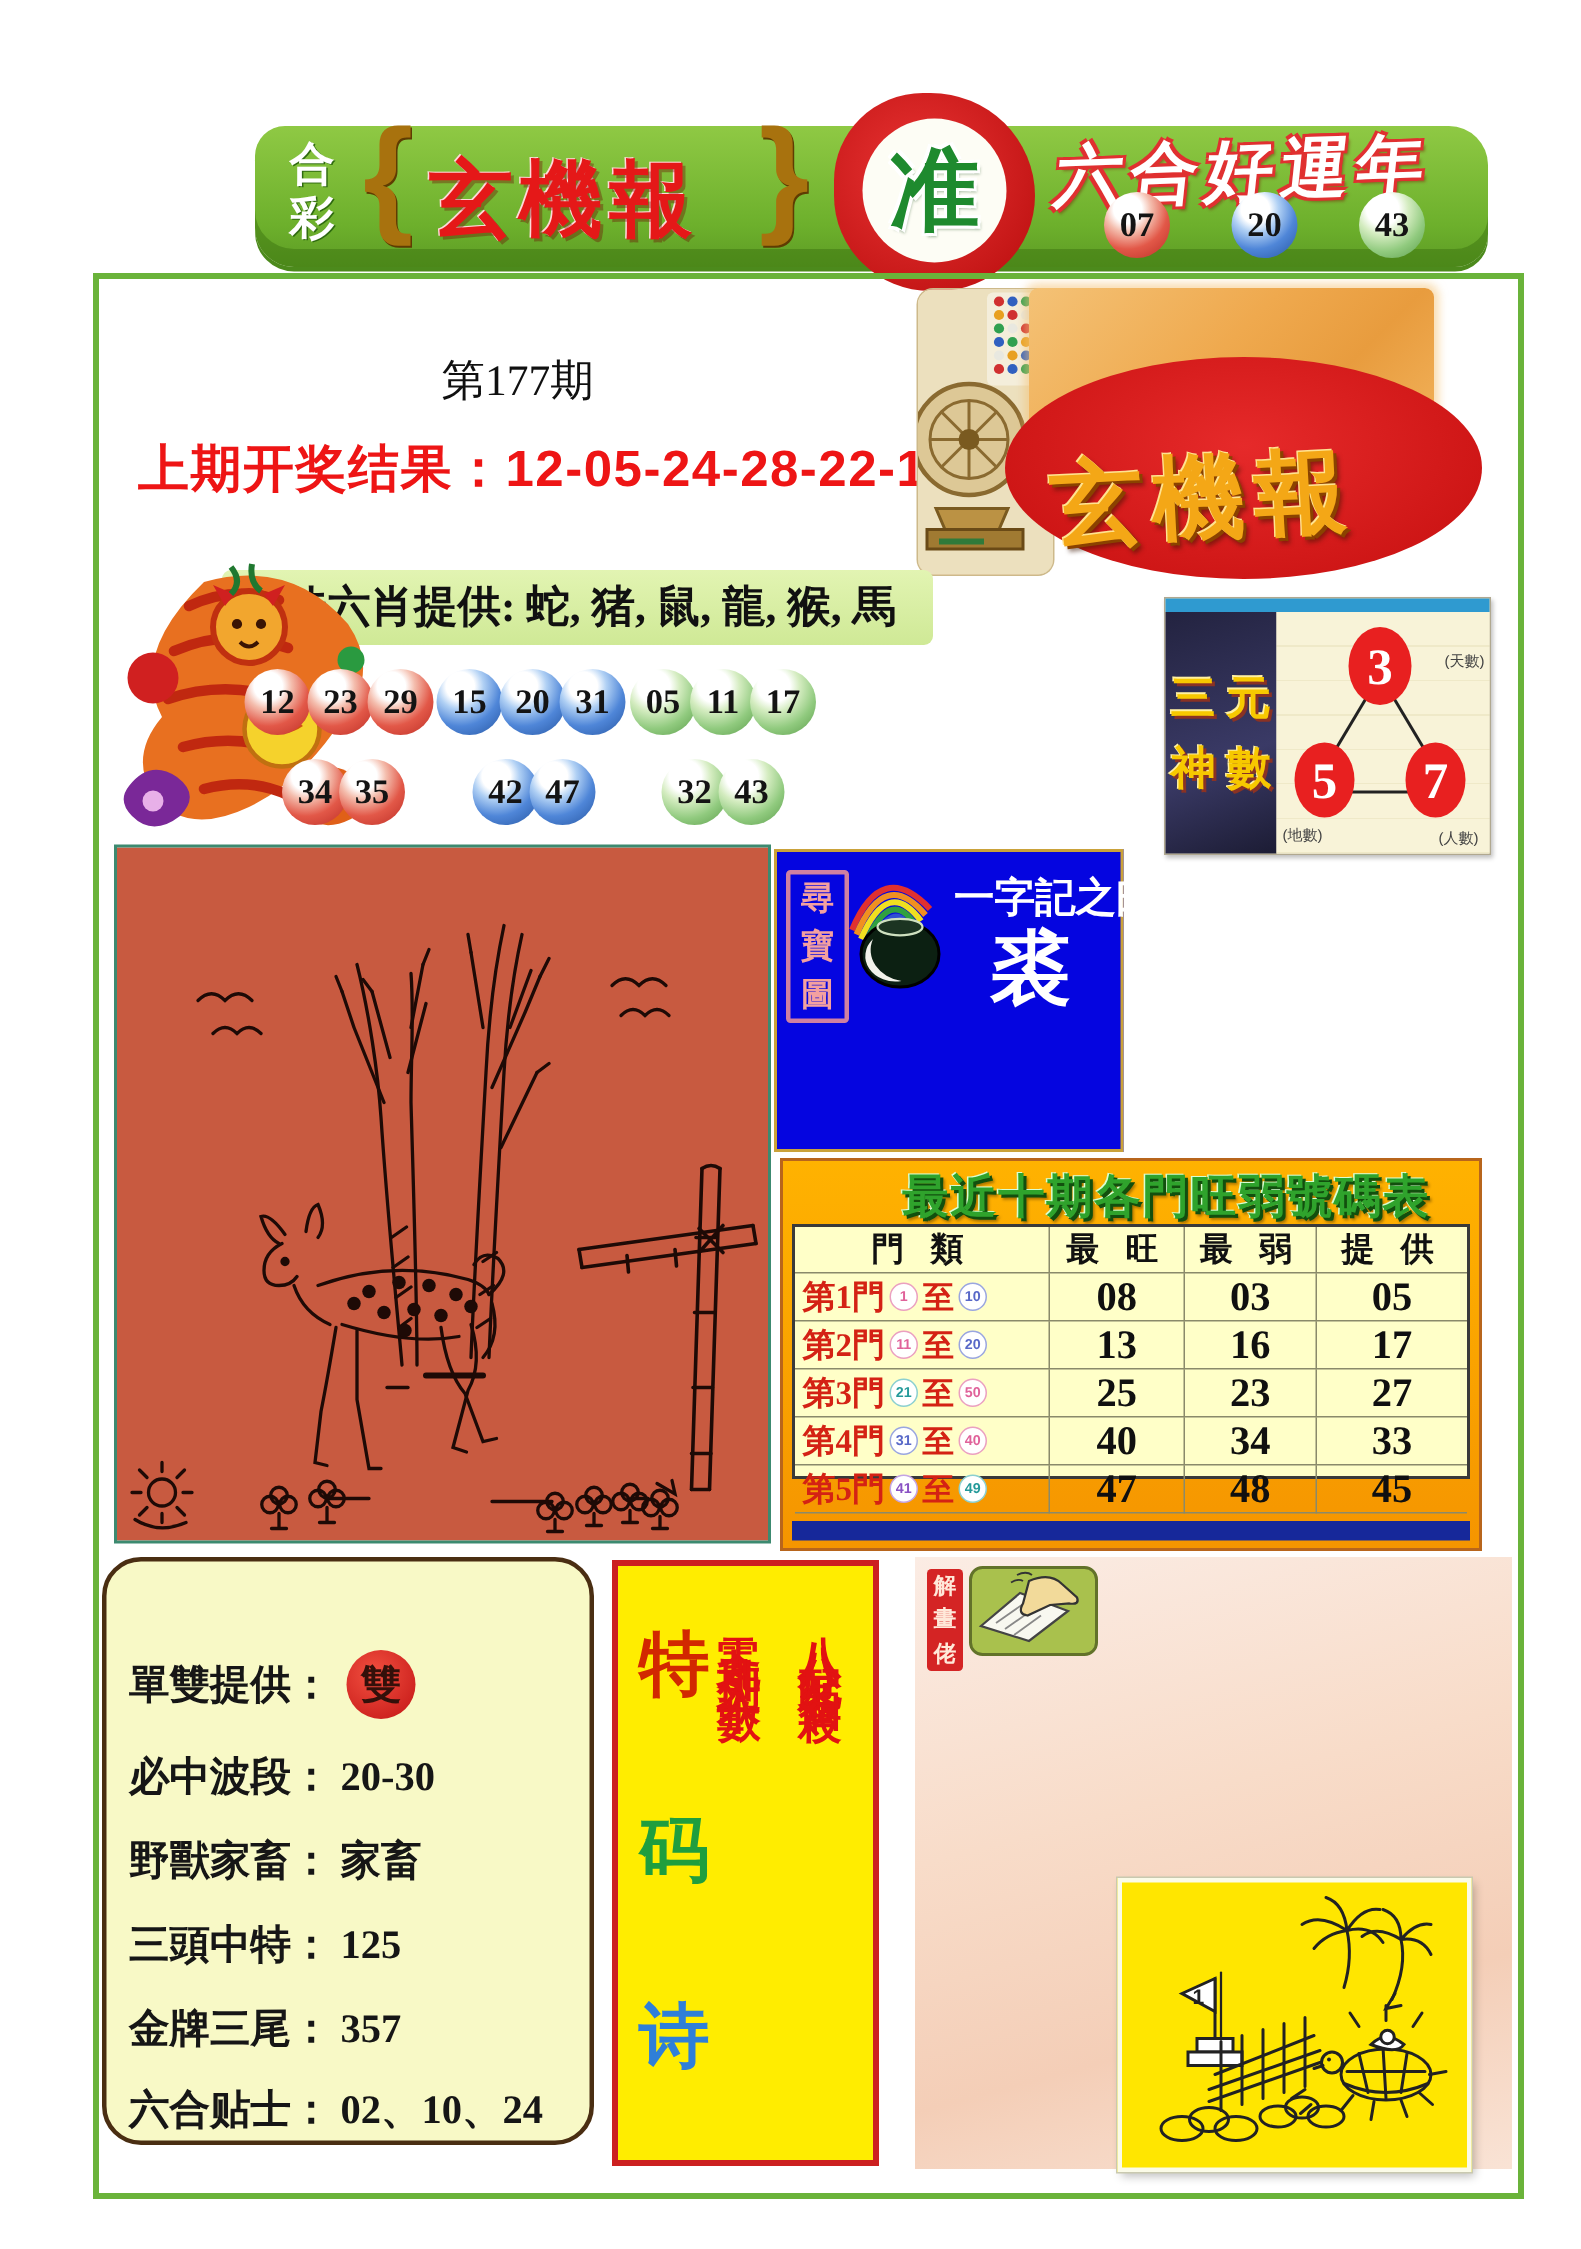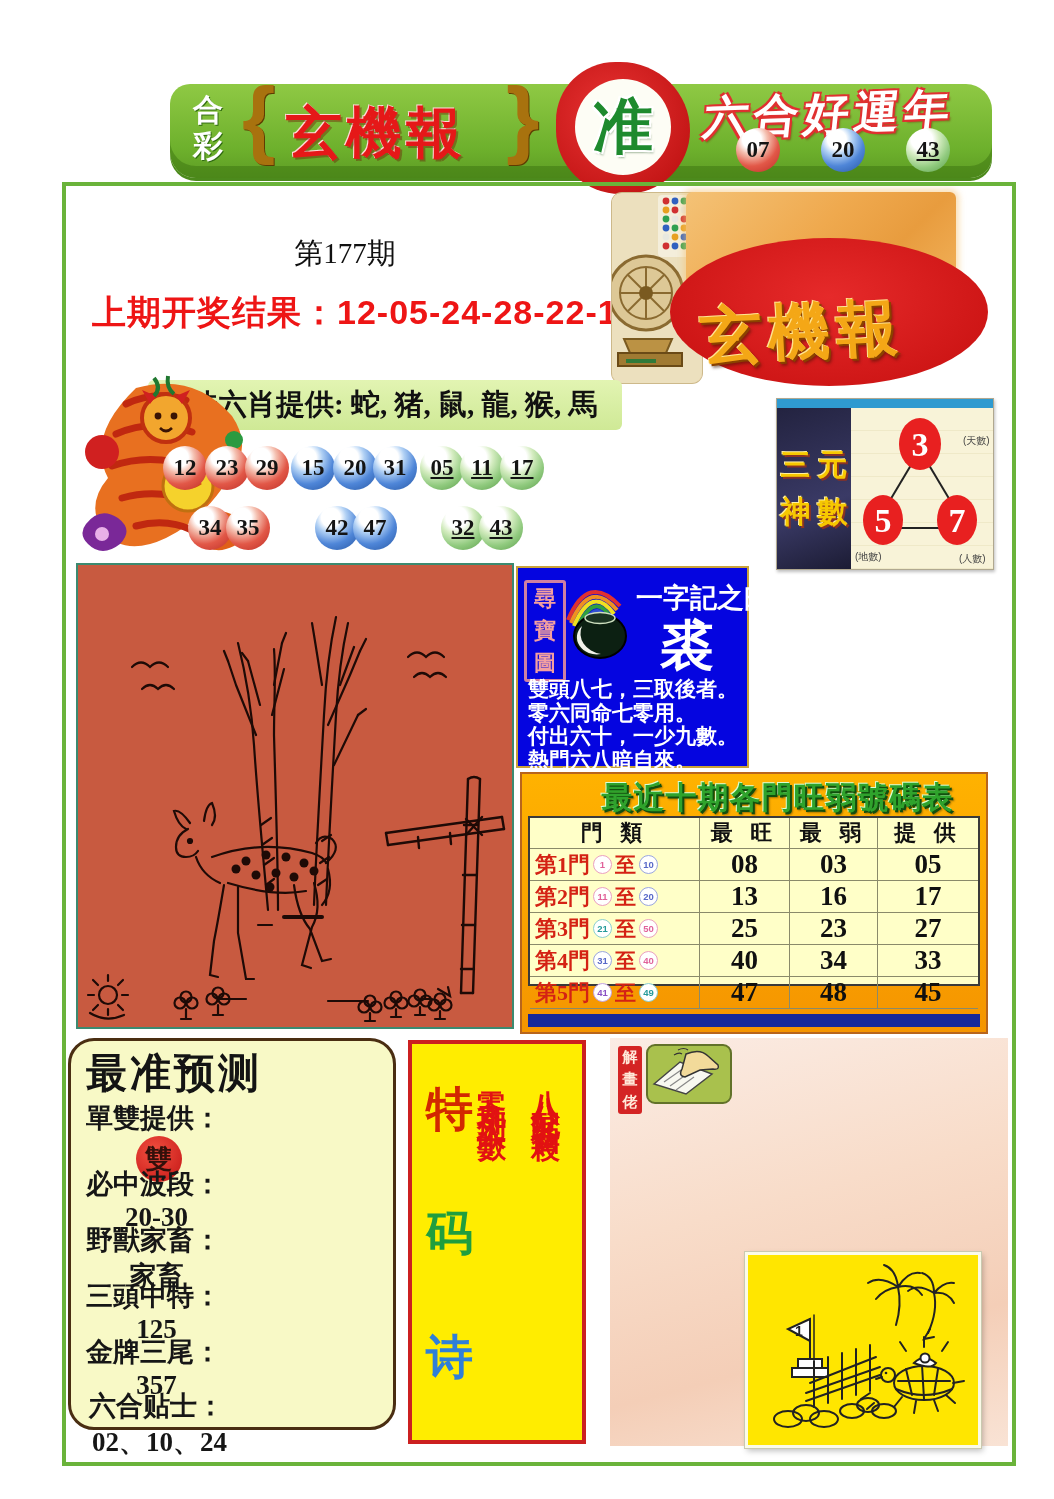--- a/index.html
+++ b/index.html
@@ -27,21 +27,21 @@
   .slogan{left:534px;top:0px;font-size:45px;font-weight:bold;color:#fff;letter-spacing:5px;
        transform:skewX(-8deg) rotate(-2deg);
        text-shadow:-2px -2px 0 #e03030,2px -2px 0 #e03030,-2px 2px 0 #e03030,2px 2px 0 #e03030,3px 3px 2px rgba(120,0,0,.4);}
 
   
   .ball{position:absolute;width:44px;height:44px;border-radius:50%;display:flex;align-items:center;
         justify-content:center;font-family:"Liberation Serif","DejaVu Serif",serif;
         font-weight:bold;font-size:23px;color:#141414;}
   .ball.r{background:radial-gradient(circle at 36% 26%,#ffffff 22%,#f4beae 36%,#e25848 62%,#bb2c24 100%);}
   .ball.b{background:radial-gradient(circle at 36% 26%,#ffffff 22%,#b0d0f4 36%,#4f86d8 62%,#25549f 100%);}
-  .ball.g{background:radial-gradient(circle at 36% 26%,#ffffff 25%,#d4ecc0 40%,#90ca7e 66%,#589а48 100%);text-decoration:underline;}
+  .ball.g{background:radial-gradient(circle at 36% 26%,#ffffff 25%,#d4ecc0 40%,#90ca7e 66%,#589а48 100%);}
   .ball.g{background:radial-gradient(circle at 36% 26%,#ffffff 25%,#d4ecc0 40%,#90ca7e 66%,#589a48 100%);}
 
   
   .frame{left:62px;top:182px;width:946px;height:1276px;border:4px solid #6ab33a;background:transparent;
         z-index:40;pointer-events:none;}
 
   .issue-no{left:195px;top:234px;width:300px;text-align:center;font-size:29px;color:#101010;}
   .result{left:92px;top:290px;font-size:34px;font-weight:bold;color:#ee1515;letter-spacing:1px;white-space:nowrap;}
 
   
@@ -103,21 +103,21 @@
   .ct{color:#259a9a;border:1px solid #8cd0d0;}
   .cv{color:#8a52c4;border:1px solid #c4a4e4;}
   .zhi{color:#d42214;font-weight:bold;font-size:21px;}
   .tbl-strip{left:528px;top:1014px;width:452px;height:13px;background:#16289a;}
 
   
   .pred{left:68px;top:1038px;width:328px;height:392px;background:#f8f9c6;border:3px solid #4a2e12;
         border-radius:26px;box-sizing:border-box;}
   .pred-title{left:86px;top:1046px;font-size:41px;font-weight:bold;color:#141414;letter-spacing:3px;}
   .p-row{position:absolute;left:86px;display:flex;align-items:center;font-weight:bold;font-size:27px;
-        color:#161616;white-space:nowrap;flex-direction:column;}
+        color:#161616;white-space:nowrap;}
   .p-val{margin-left:6px;}
   .odd-circle{width:46px;height:46px;border-radius:50%;margin-left:10px;
         background:radial-gradient(circle at 40% 35%,#f25040,#c21414);display:flex;align-items:center;
         justify-content:center;font-size:27px;color:#33100a;}
 
   
   .poem{left:408px;top:1040px;width:178px;height:404px;background:#ffed00;border:4px solid #cc2020;box-sizing:border-box;}
   .v-col{position:absolute;writing-mode:vertical-rl;text-orientation:upright;font-weight:bold;font-size:29px;
         color:#e21212;letter-spacing:7px;}
   .poem-t{position:absolute;left:14px;font-size:47px;font-weight:bold;}
@@ -391,26 +391,20 @@
         <path d="M14,54 Q32,12 54,42" stroke="#f0e020" stroke-width="4" fill="none"></path>
         <path d="M17,57 Q34,18 51,46" stroke="#30a040" stroke-width="4" fill="none"></path>
         <path d="M20,60 Q36,24 48,50" stroke="#3050d0" stroke-width="4" fill="none"></path>
         <ellipse cx="40" cy="64" rx="26" ry="22" fill="#0c2012" stroke="#000" stroke-width="2"></ellipse>
         <path d="M22,54 a20,17 0 0 0 19,28 a25,21 0 0 1 -19,-28z" fill="#f2f2ea"></path>
         <ellipse cx="40" cy="46" rx="15" ry="5.5" fill="#1c3422" stroke="#cfe0c0" stroke-width="1.5"></ellipse>
       </svg>
     </div>
     <div class="abs whead">一字記之曰:</div>
     <div class="abs wword">裘</div>
-    <div class="abs wlines">
-      <div>雙頭八七，三取後者。</div>
-      <div>零六同命七零用。</div>
-      <div>付出六十，一少九數。</div>
-      <div>熱門六八暗自來。</div>
-    </div>
   </div>
 
   <div class="abs tbl-wrap"></div>
   <div class="abs tbl-title serif">最近十期各門旺弱號碼表</div>
   <div class="abs tbl serif">
     <div class="hcell">門 類</div>
     <div class="hcell">最 旺</div>
     <div class="hcell">最 弱</div>
     <div class="hcell">提 供</div>
 
@@ -460,21 +454,20 @@
       <span class="zhi">至</span>
       <span class="circ ct">49</span>
     </div>
     <div class="val">47</div>
     <div class="val">48</div>
     <div class="val">45</div>
   </div>
   <div class="abs tbl-strip"></div>
 
   <div class="abs pred"></div>
-  <div class="abs pred-title serif">最准预测</div>
   <div class="p-row serif" style="top:1100px;">
     <span>單雙提供：</span>
     <span class="odd-circle serif">雙</span>
   </div>
   <div class="p-row serif" style="top:1166px;">
     <span>必中波段：</span>
     <span class="p-val">20-30</span>
   </div>
   <div class="p-row serif" style="top:1222px;">
     <span>野獸家畜：</span>

